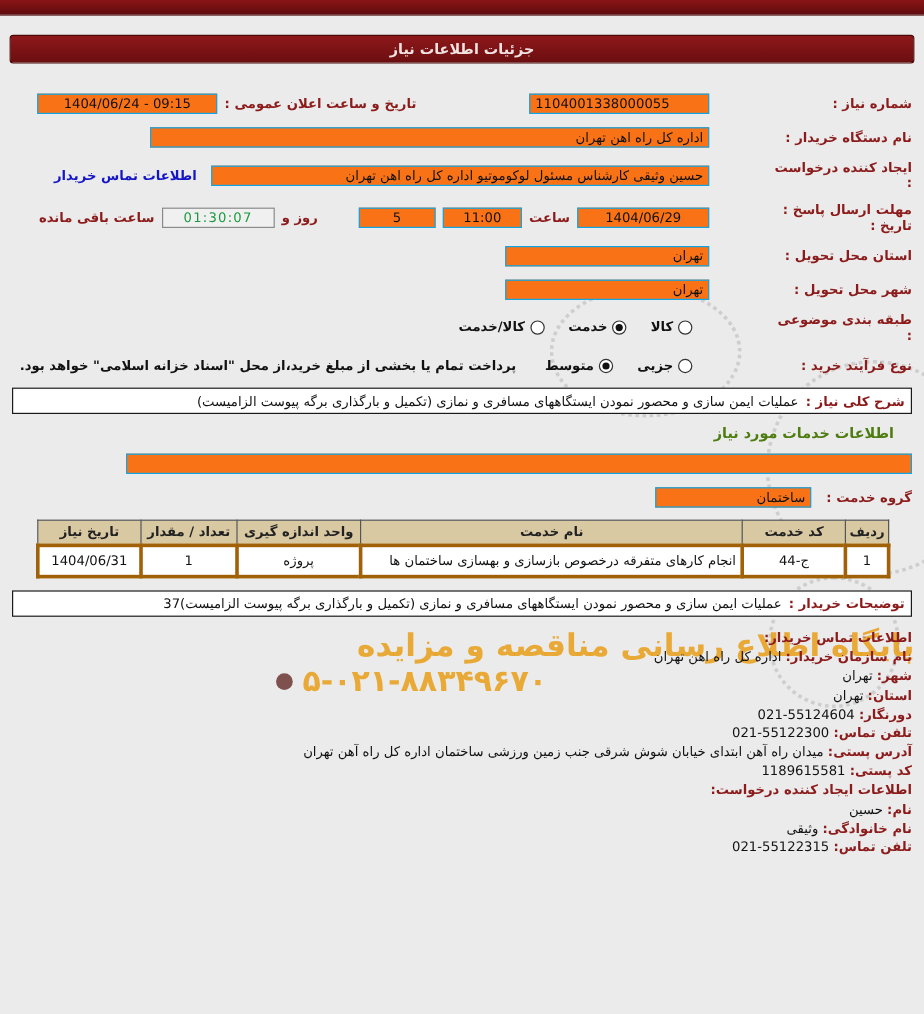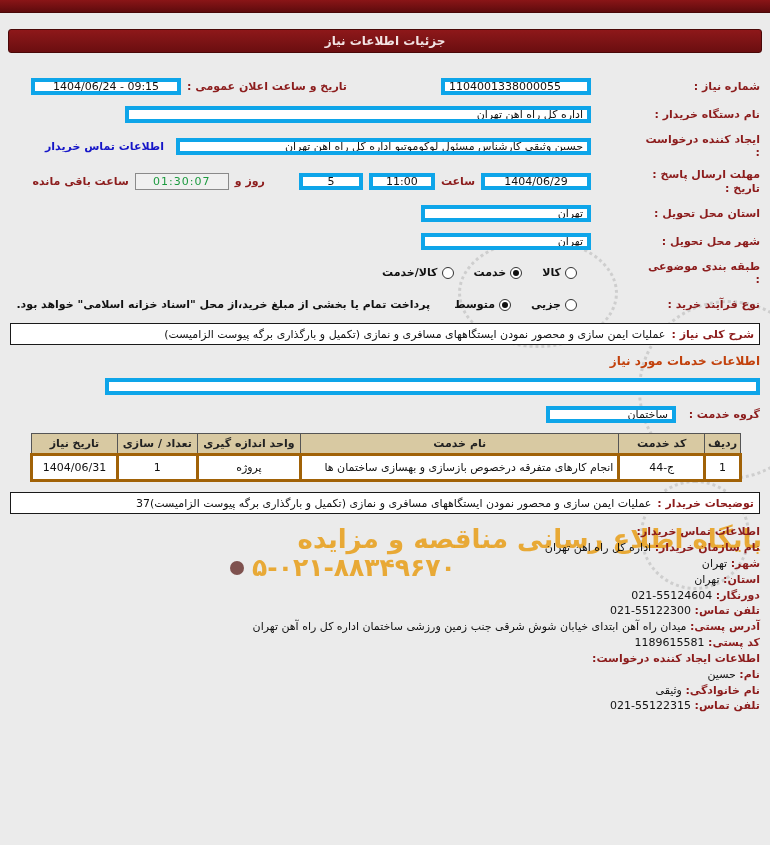--- a/index.html
+++ b/index.html
@@ -25,21 +25,21 @@
     border-radius:3px;
     display:flex; align-items:center; justify-content:center;
     color:#f2e3e3; font-size:12px; font-weight:bold;
   }
   .form { padding:14px 10px 0; font-size:11px; position:relative; z-index:2; }
   .frow { display:flex; align-items:center; margin-bottom:9px; min-height:19px; column-gap:6px; }
   .flabel { color:#8c1c1c; font-weight:bold; font-size:11px; line-height:1.2; }
   .lbl-w { width:118px; flex-shrink:0;margin-left:45px; }
   .lbl-grp { width:78px; flex-shrink:0; }
   .fbox {
-    border:4px solid #0ea5e9; background:#ffffff; height:17px;
+    border:1px solid #0ea5e9; background:#f97316; height:17px;
     padding:0 4px; display:flex; align-items:center;
     font-size:11px; color:#111; overflow:hidden; white-space:nowrap;
   }
   .num { direction:ltr; unicode-bidi:isolate; }
   .w150{width:150px} .w110{width:110px} .w66{width:66px} .w64{width:64px}
   .w170{width:170px} .w466{width:466px} .w415{width:415px} .w130{width:130px}
   .wide-input{width:655px}
   .center{justify-content:center}
   .gap-pair{margin-inline-start:88px}
   .gap30{margin-inline-start:28px}
@@ -50,21 +50,21 @@
   .radio.checked .rdot::after { content:""; position:absolute; top:2px; left:2px; right:2px; bottom:2px; background:#111; border-radius:50%; }
   .rlabel { color:#111; font-weight:bold; }
   .note { color:#111; font-weight:bold; margin-inline-start:18px; }
   .descbox {
     border:1px solid #1a1a1a; background:#fff;
     display:flex; align-items:center; min-height:22px;
     padding:2px 5px; margin-bottom:9px; column-gap:6px;
   }
   .descbox .flabel { flex-shrink:0; }
   .descval { color:#111; }
-  .section-title { color:#c2410c; font-weight:bold; font-size:12px; margin:2px 0 9px; }
+  .section-title { color:#4d7c0f; font-weight:bold; font-size:12px; margin:2px 15px 9px; }
   table.tbl { border-collapse:collapse; width:712px; margin:2px 18px 10px auto; }
   .tbl th {
     background:#d8c9a2; border:1px solid #555;
     font-size:11px; font-weight:bold; color:#222;
     padding:3px 2px; text-align:center;
   }
   .tbl td {
     border:3px solid #a16207; background:#fff;
     font-size:11px; color:#111; padding:5px 4px; text-align:center;
   }
@@ -208,21 +208,21 @@
     <span class="fbox w130">ساختمان</span>
   </div>
 
   <table class="tbl">
     <thead>
       <tr>
         <th class="col-r">ردیف</th>
         <th class="col-code">کد خدمت</th>
         <th class="col-name">نام خدمت</th>
         <th class="col-unit">واحد اندازه گیری</th>
-        <th class="col-qty">تعداد / سازی</th>
+        <th class="col-qty">تعداد / مقدار</th>
         <th class="col-date">تاریخ نیاز</th>
       </tr>
     </thead>
     <tbody>
       <tr>
         <td>1</td>
         <td>ج-44</td>
         <td class="name-cell">انجام کارهای متفرقه درخصوص بازسازی و بهسازی ساختمان ها</td>
         <td>پروژه</td>
         <td>1</td>

